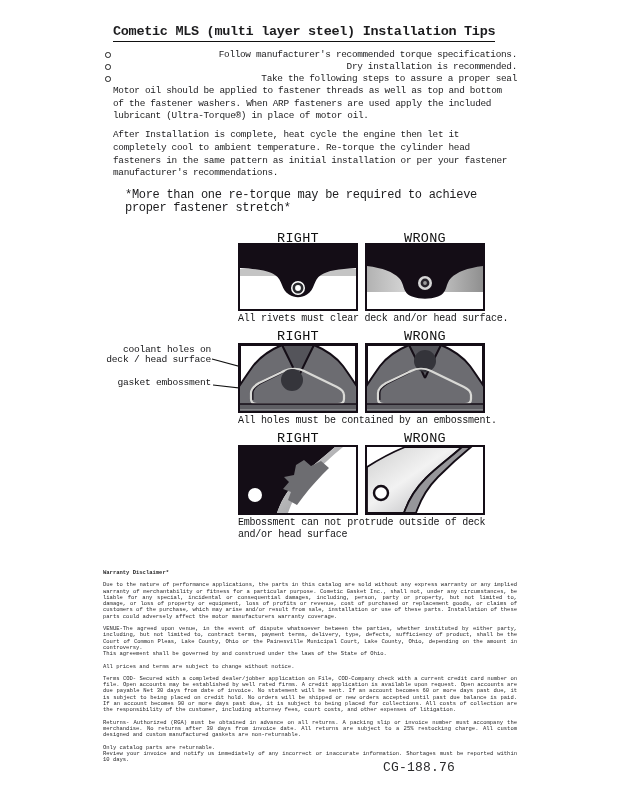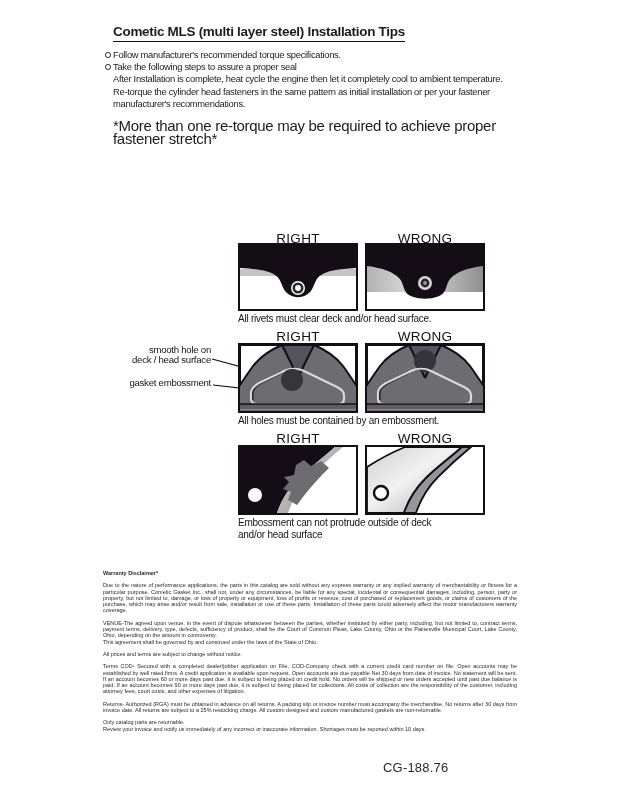--- a/index.html
+++ b/index.html
@@ -1,35 +1,35 @@
 <!DOCTYPE html>
 <html><head>
 <meta charset="utf-8">
 <style>
   html,body{margin:0;padding:0;background:#ffffff;}
   #page{
     position:relative;width:618px;height:800px;background:#ffffff;overflow:hidden;
-    font-family:Liberation Sans, sans-serif;color:#1c1c1e;
+    font-family:Liberation Mono, monospace;color:#1c1c1e;
   }
   
   .content{position:absolute;left:113px;top:22px;width:404px;}
   .page-title{
     display:inline-block;margin:0 0 7px 0;
     font-size:13.5px;font-weight:bold;letter-spacing:-0.3px;
     border-bottom:1.6px solid #111;padding-bottom:2px;
   }
-  ul.tips{list-style:none;margin:0;padding:0;font-size:9.4px;letter-spacing:-0.3px;line-height:12px;}
+  ul.tips{list-style:none;margin:0;padding:0;font-size:9.4px;letter-spacing:-0.3px;line-height:12px;text-align:right;}
   ul.tips li{position:relative;padding-left:0;}
   ul.tips > li{margin-left:0;}
   ul.tips li .marker{position:absolute;left:-8px;top:3.2px;width:3.6px;height:3.6px;border:1px solid #222;border-radius:50%;background:#fff;}
   ul.subtips{list-style:none;margin:0;padding:0 0 0 15px;}
   ul.subtips li .marker{border:none;background:#111;width:3.4px;height:3.4px;top:4px;left:-7px;}
   .diesel-heading{margin:16px 0 5px 0;font-size:11.5px;font-weight:bold;letter-spacing:-0.2px;}
   .body-p{margin:0 0 6px 0;font-size:9.4px;letter-spacing:-0.3px;line-height:12.7px;}
-  .retorque-note{margin:9px 0 0 0;font-size:15px;letter-spacing:-0.3px;line-height:12.7px;}
+  .retorque-note{margin:9px 0 0 12px;font-size:12px;letter-spacing:-0.3px;line-height:12.7px;}
   
   .dg-label{position:absolute;width:120px;text-align:center;font-size:13.5px;letter-spacing:0.3px;color:#111;}
   .dg-caption{position:absolute;left:238px;font-size:10px;letter-spacing:-0.25px;color:#151517;line-height:11.5px;}
   .dg-box{position:absolute;width:120px;}
   .callout{position:absolute;left:96px;width:115px;text-align:right;font-size:9.6px;letter-spacing:-0.25px;line-height:10.4px;color:#151517;}
   .callout-lines{position:absolute;left:205px;top:352px;width:102px;height:46px;}
   
   .fine-print{position:absolute;left:103px;top:570px;width:414px;font-size:5.5px;line-height:6.3px;text-align:justify;color:#2a2a2c;}
   .fine-print p{margin:0 0 6px 0;}
   .fine-print p.tight{margin:0;}
@@ -40,24 +40,26 @@
 </head>
 <body>
 
 <div id="page">
 
   <div class="content">
     <h1 class="page-title">Cometic MLS (multi layer steel) Installation Tips</h1>
 
     <ul class="tips">
       <li><span class="marker"></span><span>Follow manufacturer's recommended torque specifications.</span></li>
+      <li><span class="marker"></span><span>Dry installation is recommended.</span></li>
       <li><span class="marker"></span><span>Take the following steps to assure a proper seal</span>
       </li>
     </ul>
 
+    <p class="body-p">Motor oil should be applied to fastener threads as well as top and bottom of the fastener washers. When ARP fasteners are used apply the included lubricant (Ultra-Torque®) in place of motor oil.</p>
     <p class="body-p">After Installation is complete, heat cycle the engine then let it completely cool to ambient temperature. Re-torque the cylinder head fasteners in the same pattern as initial installation or per your fastener manufacturer's recommendations.</p>
     <p class="retorque-note">*More than one re-torque may be required to achieve proper fastener stretch*</p>
   </div>
 
   <div class="dg-label" style="left:238px;top:231px;">RIGHT</div>
   <div class="dg-label" style="left:365px;top:231px;">WRONG</div>
 
   <svg class="dg-box" style="left:238px;top:243px;" width="120" height="68" viewBox="0 0 120 68">
     <rect x="1" y="1" width="118" height="66" fill="#ffffff" stroke="#140d16" stroke-width="2"></rect>
     <rect x="2" y="26" width="116" height="7" fill="#c4c4c4"></rect>
@@ -81,21 +83,21 @@
     <circle cx="60" cy="40" r="4.4" fill="#26222a"></circle>
     <circle cx="60" cy="40" r="1.9" fill="#9a9a9a"></circle>
   </svg>
 
   <div class="dg-caption" style="top:313px;">All rivets must clear deck and/or head surface.</div>
 
   <div class="dg-label" style="left:238px;top:329px;">RIGHT</div>
   <div class="dg-label" style="left:365px;top:329px;">WRONG</div>
 
   <div class="callout" style="top:345px;">
-    <span>smooth hole on</span><br>
+    <span>coolant holes on</span><br>
     <span>deck / head surface</span>
   </div>
   <div class="callout" style="top:378px;">
     <span>gasket embossment</span>
   </div>
 
   <svg class="callout-lines" viewBox="0 0 102 46">
     <line x1="7" y1="7" x2="88" y2="29" stroke="#111" stroke-width="1.2"></line>
     <line x1="8" y1="33" x2="62" y2="39" stroke="#111" stroke-width="1.2"></line>
   </svg>

